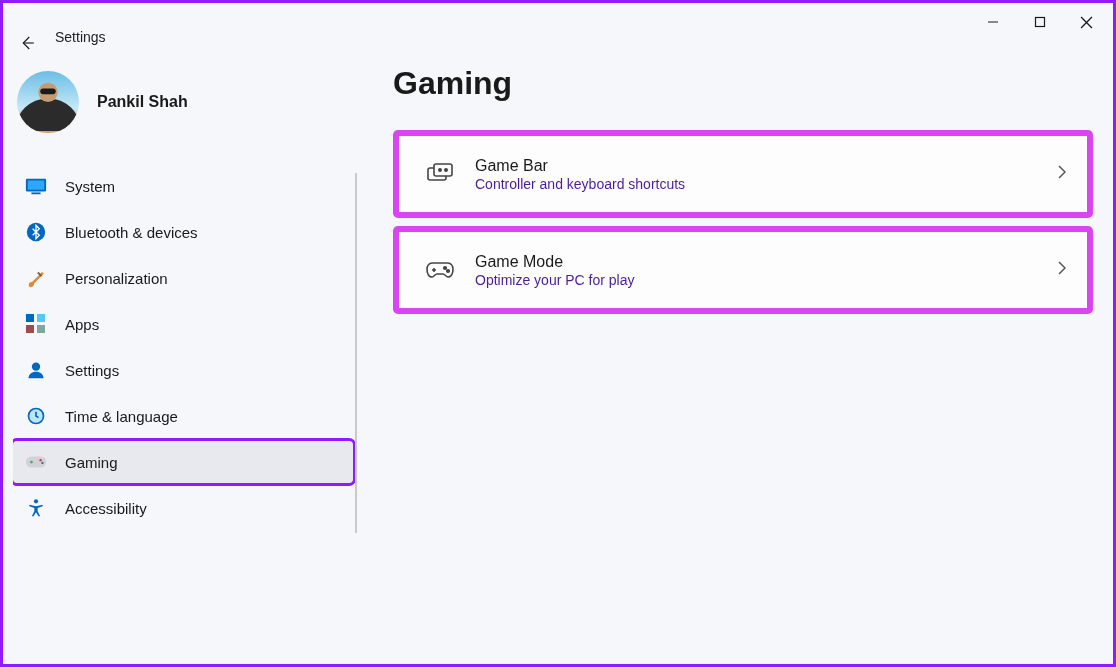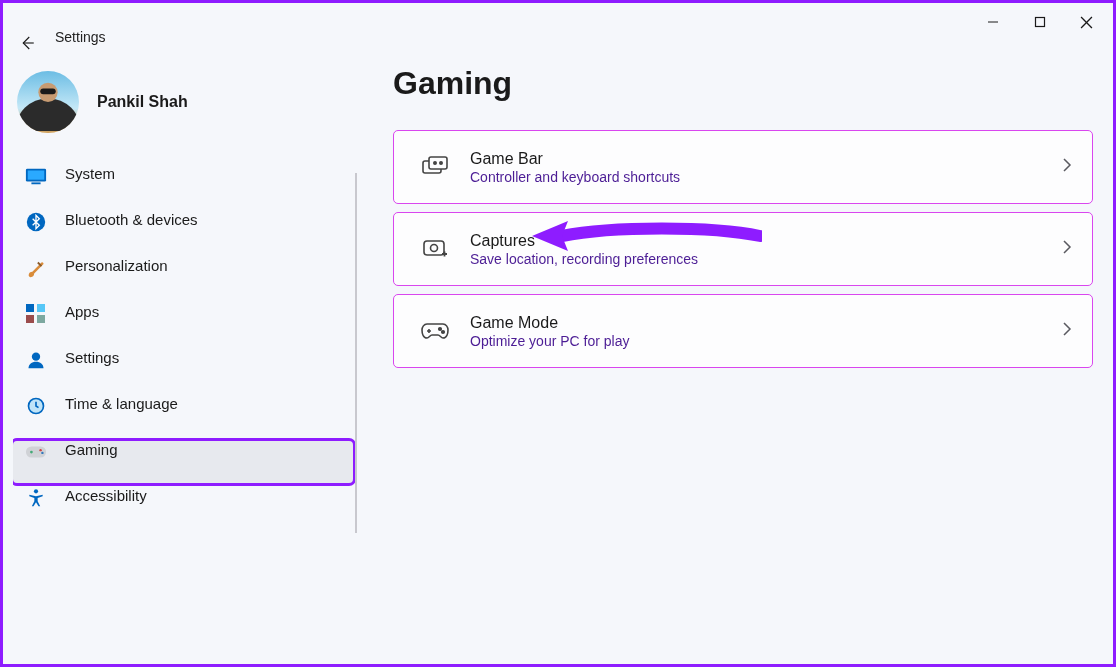--- a/index.html
+++ b/index.html
@@ -14,27 +14,27 @@
     .sidebar { width: 360px; padding: 20px 6px 0 10px; position: relative; }
     .profile { display: flex; align-items: center; gap: 18px; padding: 10px 8px 20px 4px; }
     .avatar { width: 62px; height: 62px; border-radius: 50%; background: linear-gradient(180deg,#6cbde4 0%, #c4e8f7 60%, #d0a05a 100%); display:flex; align-items:center; justify-content:center; overflow:hidden; }
     .avatar svg { width:58px; height:58px; }
     .profile-name { font-size: 16px; font-weight: 600; color: #1a1a1a; }
     .search { margin: 10px 6px 18px 0; position: relative; }
     .search input { width: 100%; height: 38px; padding: 0 40px 0 14px; border: none; border-radius: 5px; background: #fff; font-size: 15px; color: #555; box-shadow: 0 0 0 1px rgba(0,0,0,0.06), 0 1px 2px rgba(0,0,0,0.04); }
     .search .icon { position: absolute; right: 14px; top: 9px; color: #333; }
     .nav { margin-top: 8px; padding-right: 4px; max-height: 460px; overflow: hidden; position: relative; }
     .nav-sep { position:absolute; right:0; top:12px; bottom:0; width:2px; background:#c8c8ce; }
-    .nav-item { display: flex; gap: 18px; height: 42px; padding: 0 12px; margin: 4px 0; border-radius: 4px; cursor: pointer; font-size: 15px; color: #1a1a1a; }
+    .nav-item { display: flex; align-items: center; gap: 18px; height: 42px; padding: 0 12px; margin: 4px 0; border-radius: 4px; cursor: pointer; font-size: 15px; color: #1a1a1a; }
     .nav-item.selected { background: #e7e9ee; }
     .nav-item.highlight { outline: 3px solid #8e1cff; border-radius: 4px; }
     .nav-icon { width: 22px; height: 22px; display:flex; align-items:center; justify-content:center; }
     .main { flex: 1; padding: 24px 20px 0 30px; position: relative; }
     .page-title { font-size: 32px; font-weight: 600; color: #1a1a1a; margin-bottom: 28px; }
-    .card { background: #fdfdfe; border: 1px solid #d946ef; border-radius: 5px; height: 74px; display: flex; align-items: center; padding: 0 20px; margin-bottom: 8px; cursor: pointer; position:relative; }
+    .card { background: #fdfdfe; border: 6px solid #d946ef; border-radius: 5px; height: 88px; display: flex; align-items: center; padding: 0 20px; margin-bottom: 8px; cursor: pointer; position:relative; }
     .card .lead-icon { width: 30px; display:flex; align-items:center; justify-content:center; margin-right: 20px; margin-left: 6px; }
     .card .texts { flex: 1; }
     .card .card-title { font-size: 16px; color: #1a1a1a; }
     .card .card-sub { font-size: 14px; color: #4c1d95; margin-top: 1px; }
     .card .chev { color: #5a5a60; }
     .arrow-anno { position:absolute; left: 138px; top: 6px; pointer-events:none; }
   </style>
 </head>
 <body>
 
@@ -187,40 +187,20 @@
       </span>
       <div class="texts">
         <div class="card-title">Game Bar</div>
         <div class="card-sub">Controller and keyboard shortcuts</div>
       </div>
       <span class="chev"><svg width="10" height="16" viewBox="0 0 10 16" fill="none" stroke="#5a5a60" stroke-width="1.5">
             <path d="M2 2l6 6-6 6"></path>
           </svg></span>
     </div>
 
-    <div class="card">
-      <span class="lead-icon">
-        <svg width="26" height="22" viewBox="0 0 26 22" fill="none" stroke="#444" stroke-width="1.6">
-            <rect x="2" y="3" width="20" height="14" rx="3"></rect>
-            <circle cx="12" cy="10" r="3.5"></circle>
-            <path d="M20 16h5M22.5 13.5v5" stroke-width="1.8"></path>
-          </svg>
-      </span>
-      <div class="texts">
-        <div class="card-title">Captures</div>
-        <div class="card-sub">Save location, recording preferences</div>
-      </div>
-      <span class="chev"><svg width="10" height="16" viewBox="0 0 10 16" fill="none" stroke="#5a5a60" stroke-width="1.5">
-            <path d="M2 2l6 6-6 6"></path>
-          </svg></span>
-      <svg class="arrow-anno" width="230" height="34" viewBox="0 0 230 34">
-          <path d="M228 17 C 180 7, 80 7, 30 17" stroke="#8e1cff" stroke-width="12" fill="none" stroke-linecap="round"></path>
-          <path d="M0 17 L36 2 L30 17 L36 32 Z" fill="#8e1cff"></path>
-        </svg>
-    </div>
 
     <div class="card">
       <span class="lead-icon">
         <svg width="28" height="18" viewBox="0 0 28 18" fill="none" stroke="#444" stroke-width="1.6">
             <path d="M6 2h16c3 0 5 3 5 6s-1 8-5 8c-2 0-3-3-5-3h-6c-2 0-3 3-5 3-4 0-5-5-5-8s2-6 5-6z"></path>
             <path d="M8 7v4M6 9h4"></path>
             <circle cx="19" cy="7" r="1.3" fill="#444"></circle>
             <circle cx="22" cy="10" r="1.3" fill="#444"></circle>
           </svg>
       </span>

